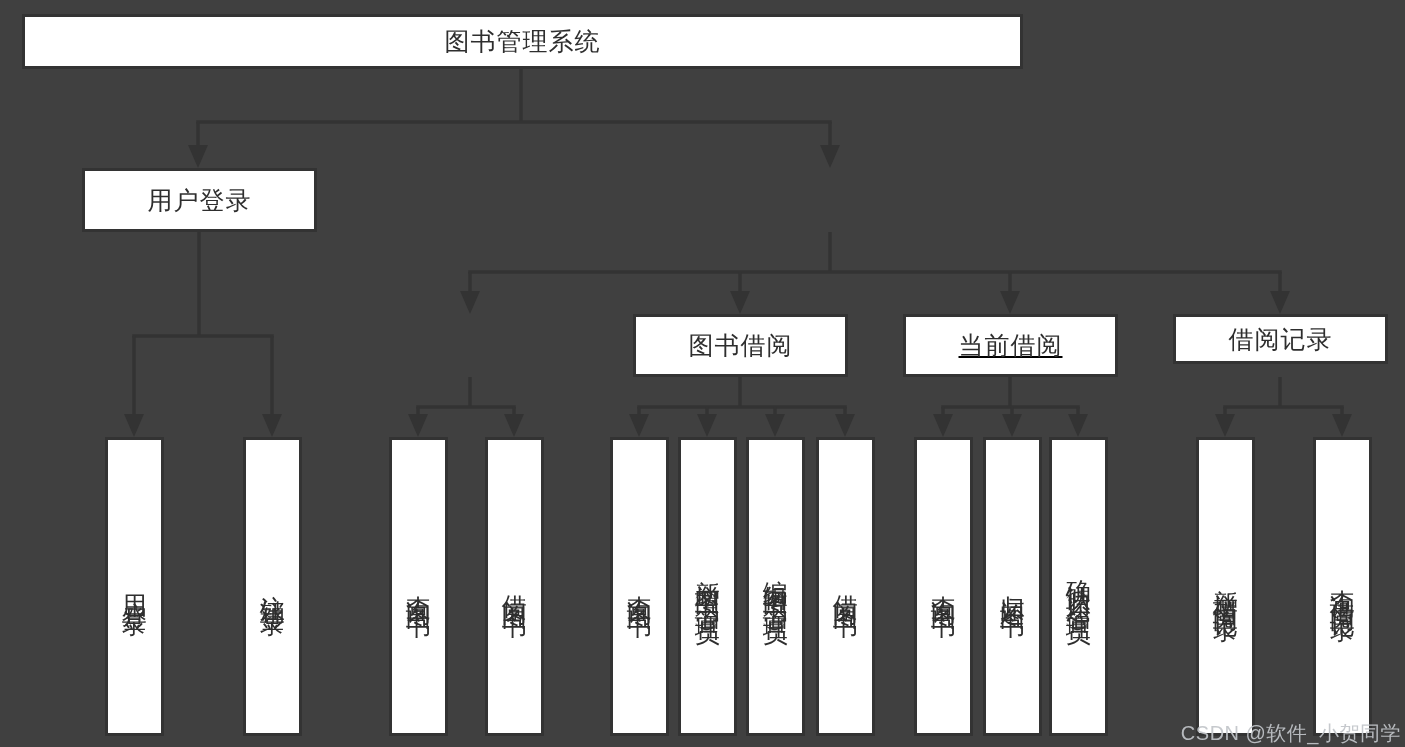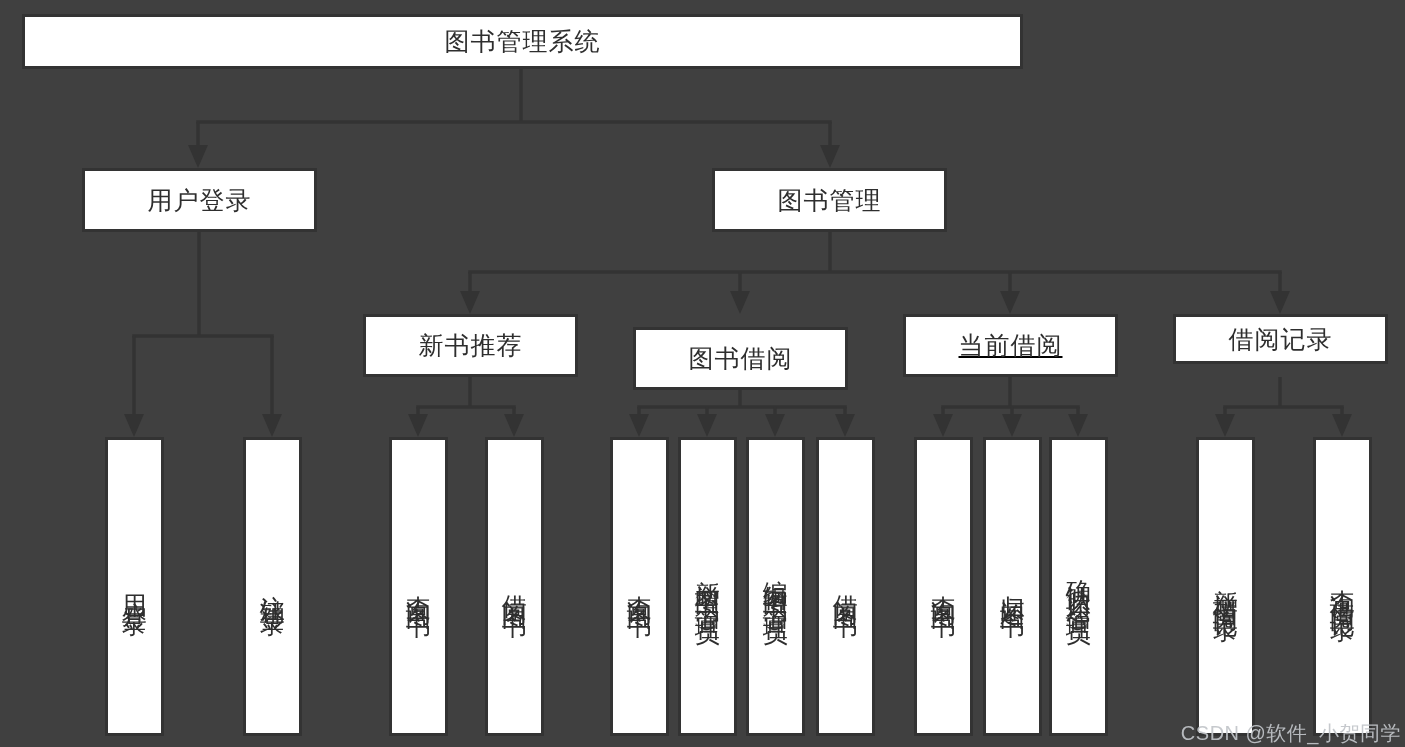--- a/index.html
+++ b/index.html
@@ -109,28 +109,22 @@
       <polygon points="1332,414 1352,414 1342,437" fill="#333333"></polygon>
     </svg>
 
   <div class="box" style="left:22px; top:14px; width:1001px; height:55px;">
     <span class="hlabel">图书管理系统</span>
   </div>
 
   <div class="box" style="left:82px; top:168px; width:235px; height:64px;">
     <span class="hlabel">用户登录</span>
   </div>
-  <div class="box" style="left:712px; top:168px; width:235px; height:64px;">
-    <span class="hlabel">图书管理</span>
-  </div>
 
-  <div class="box" style="left:363px; top:314px; width:215px; height:63px;">
-    <span class="hlabel">新书推荐</span>
-  </div>
-  <div class="box" style="left:633px; top:314px; width:215px; height:63px;margin-top:13px;">
+  <div class="box" style="left:633px; top:314px; width:215px; height:63px;">
     <span class="hlabel">图书借阅</span>
   </div>
   <div class="box" style="left:903px; top:314px; width:215px; height:63px;text-decoration:underline;">
     <span class="hlabel">当前借阅</span>
   </div>
   <div class="box" style="left:1173px; top:314px; width:215px; height:50px;">
     <span class="hlabel">借阅记录</span>
   </div>
 
   <div class="box" style="left:105px; top:437px; width:59px; height:299px;">

